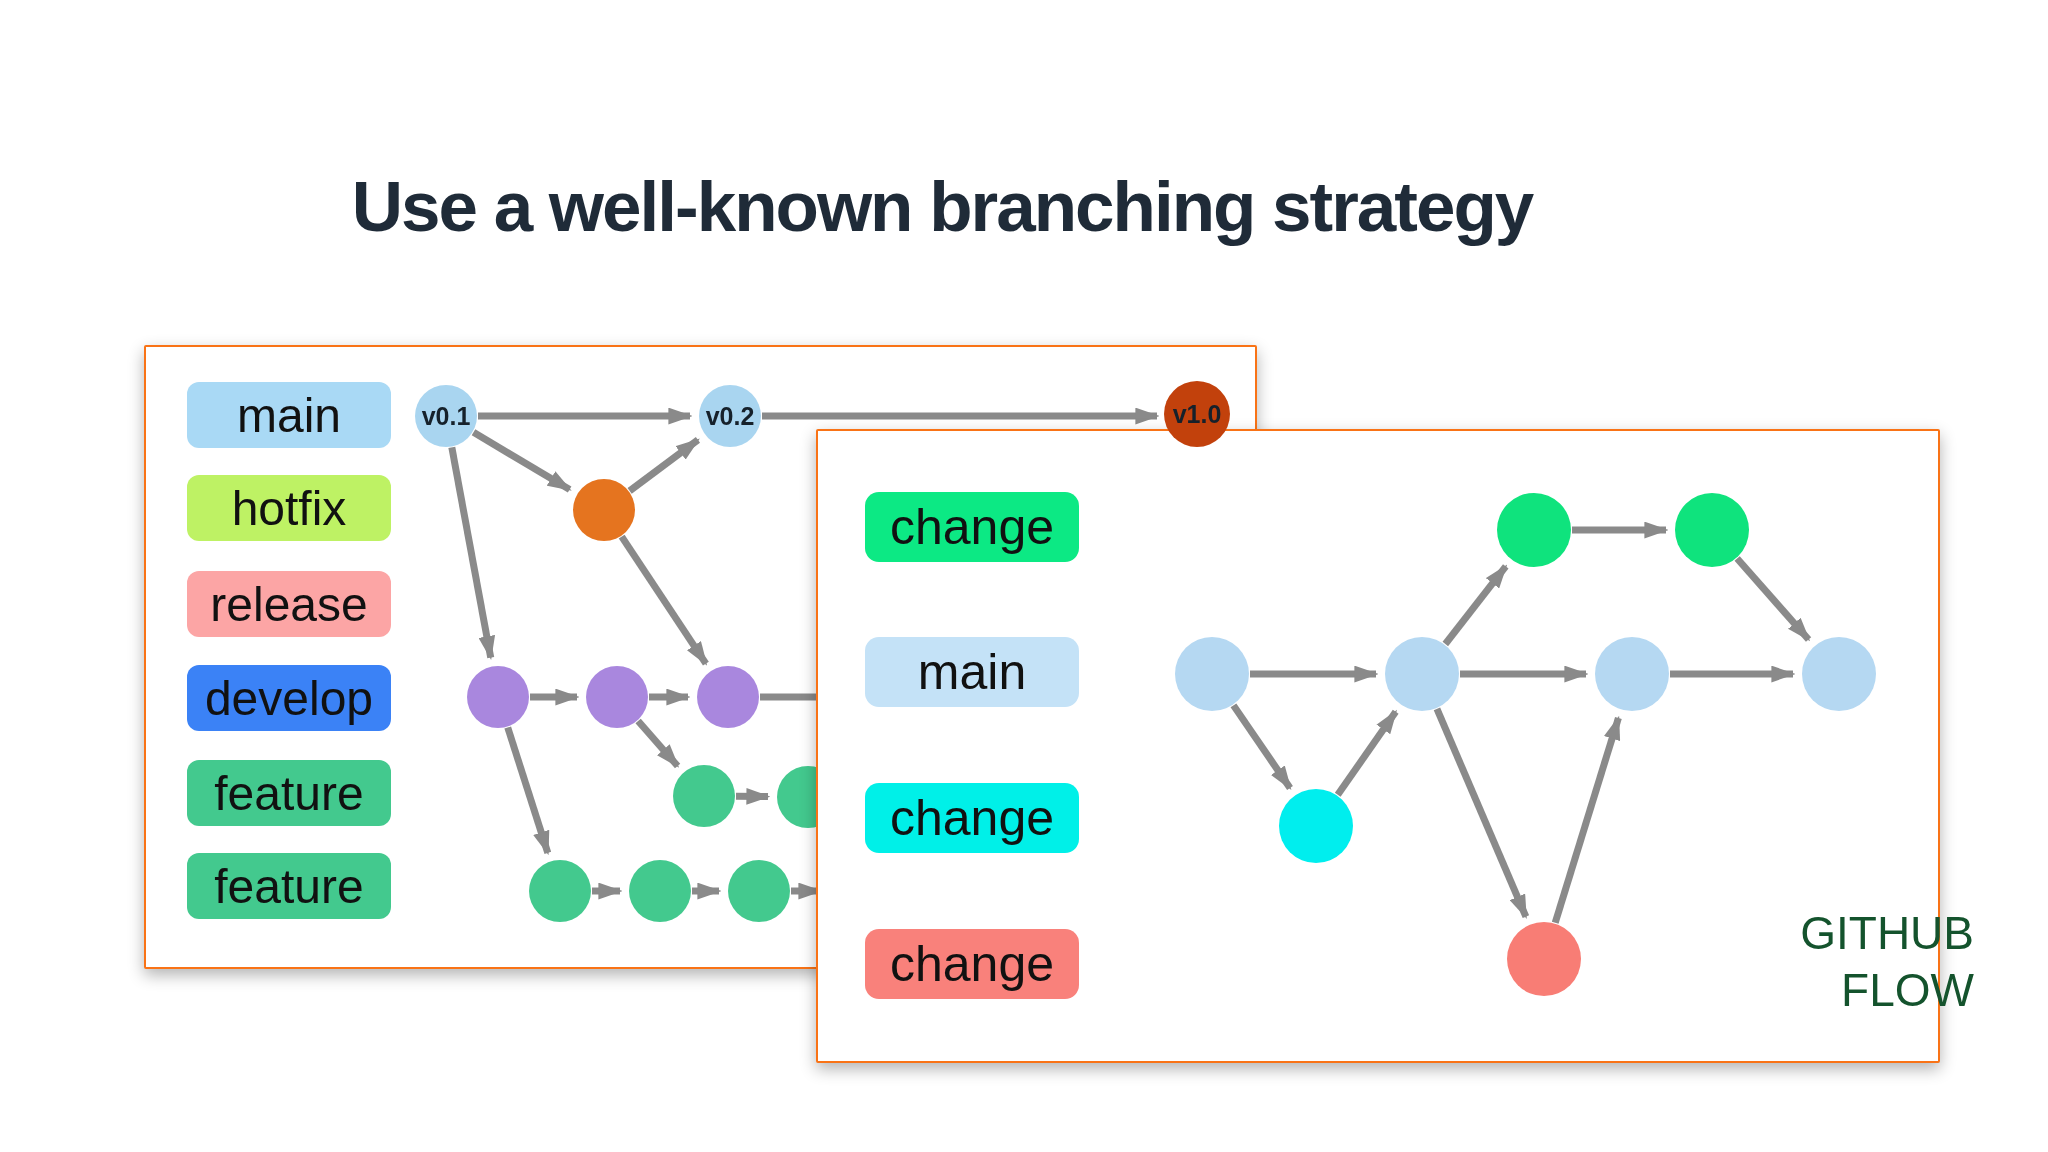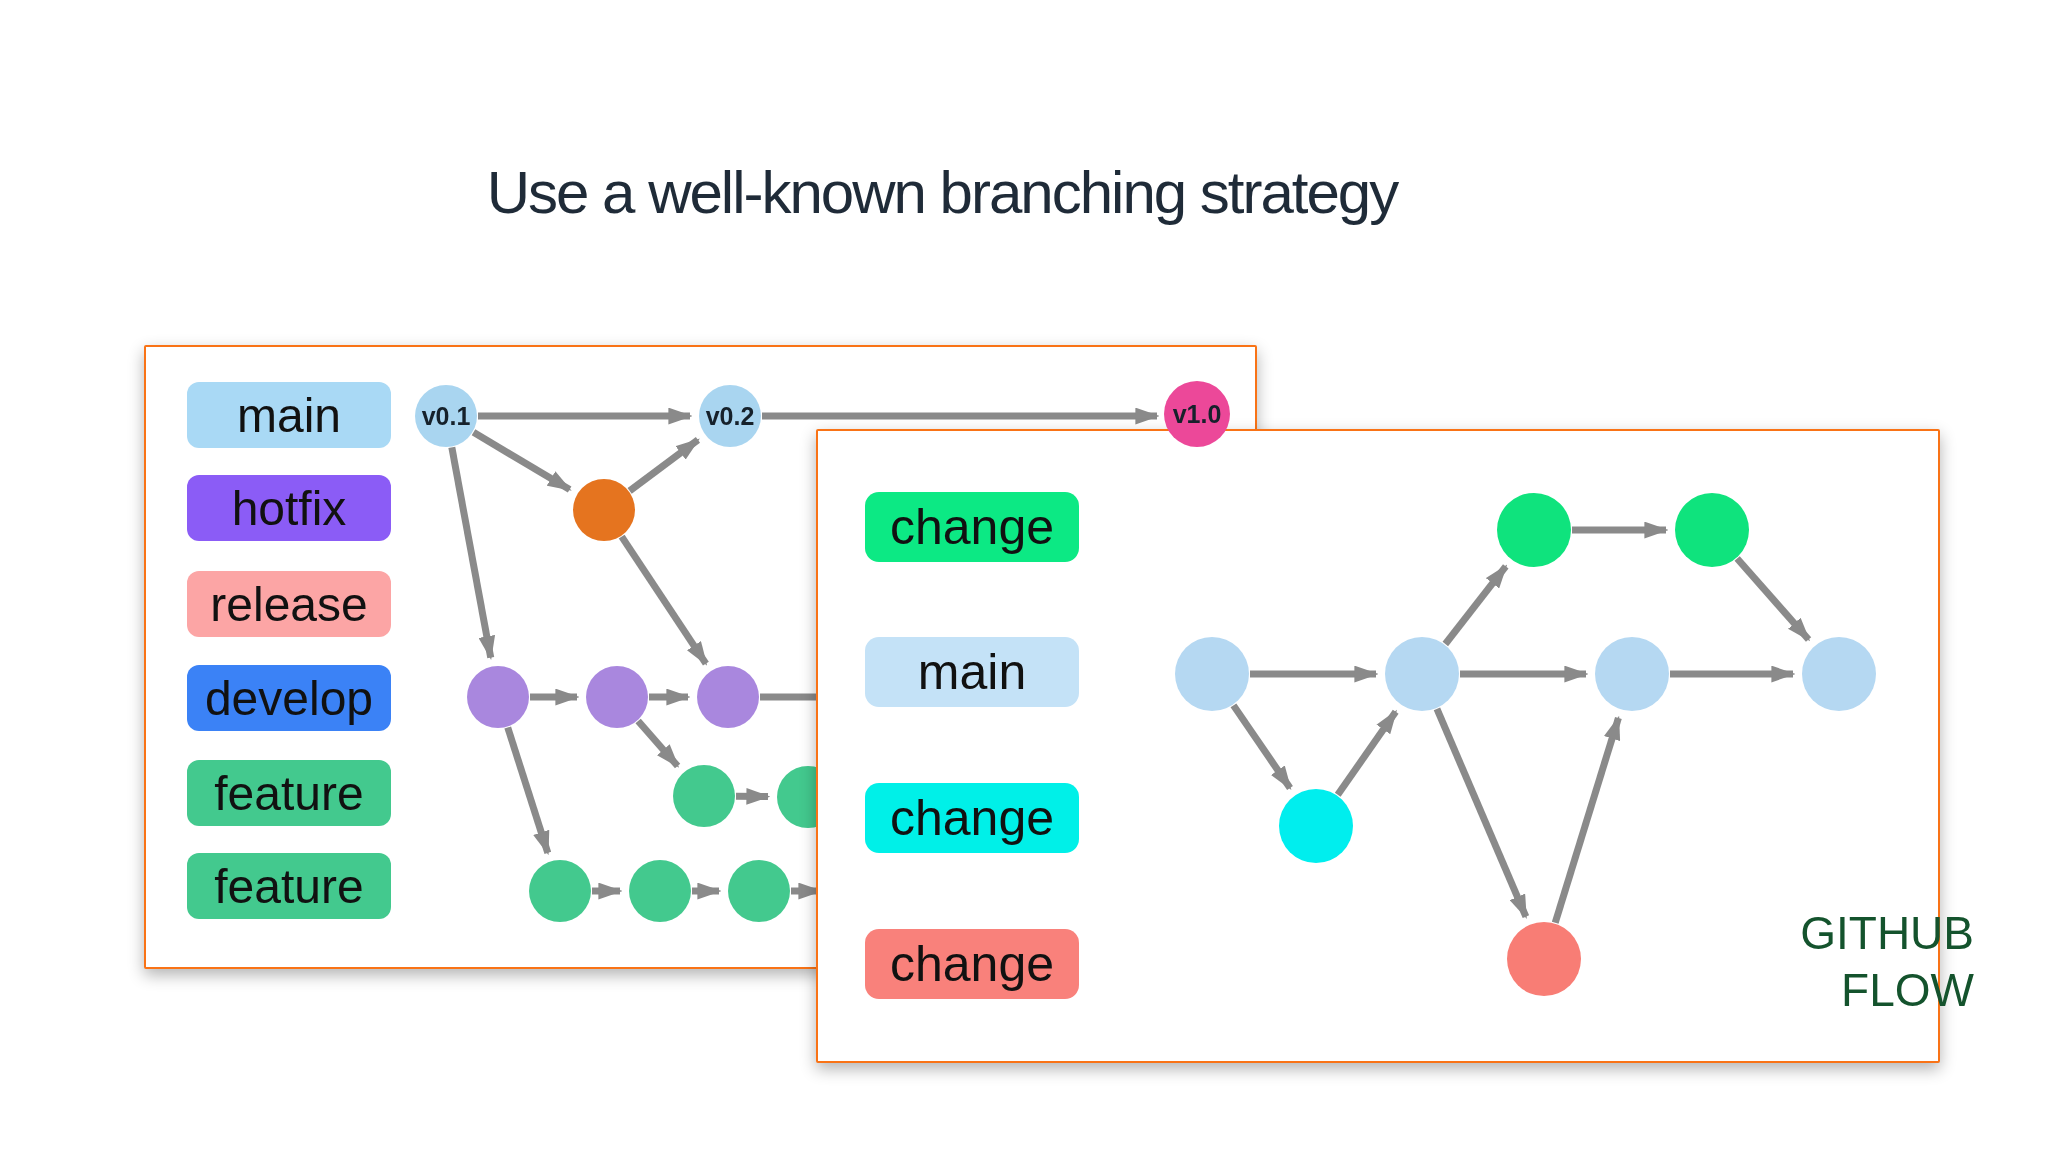--- a/index.html
+++ b/index.html
@@ -1,20 +1,20 @@
 <!DOCTYPE html>
 <html><head>
 <meta charset="utf-8">
 <style>
   html,body{margin:0;padding:0;}
   body{width:2048px;height:1152px;background:#ffffff;overflow:hidden;
        font-family:"Liberation Sans", sans-serif;position:relative;}
   .slide{position:absolute;inset:0;background:#fff;}
   .title{position:absolute;top:118px;left:0;width:1884px;text-align:center;
-         font-size:60px;letter-spacing:-2px;font-weight:400;color:#1f2b38;}
+         font-size:71px;letter-spacing:-2px;font-weight:700;color:#1f2b38;}
   .panel{position:absolute;background:#fff;border:2px solid #f97316;border-radius:2px;
          box-sizing:border-box;box-shadow:0 6px 16px rgba(0,0,0,.30);}
   .panel.left{left:144px;top:345px;width:1113px;height:624px;z-index:1;}
   .panel.right{left:816px;top:429px;width:1124px;height:634px;z-index:2;}
   .panel svg{position:absolute;left:0;top:0;}
   .branch-label{position:absolute;display:flex;align-items:center;justify-content:center;
          color:#111;border-radius:12px;}
   .panel.left  .branch-label{left:41px;width:204px;height:66px;font-size:48px;}
   .panel.right .branch-label{left:47px;width:214px;height:70px;font-size:50px;border-radius:14px;}
   .caption{position:absolute;left:836px;top:474px;width:320px;text-align:right;
@@ -27,21 +27,21 @@
 </head>
 <body>
 
 <div class="slide">
 
   <h1 class="title" style="color: rgb(31, 43, 56);">Use a well-known branching strategy</h1>
 
   <section class="panel left">
     <div>
       <div class="branch-label" style="top: 35px; background: rgb(169, 217, 245);">main</div>
-      <div class="branch-label" style="top: 128px; background: #8b5cf6;">hotfix</div>
+      <div class="branch-label" style="top: 128px; background: #bef264;">hotfix</div>
       <div class="branch-label" style="top: 224px; background: #fca5a5;">release</div>
       <div class="branch-label" style="top: 318px; background: #3b82f6;">develop</div>
       <div class="branch-label" style="top: 413px; background: rgb(67, 201, 142);">feature</div>
       <div class="branch-label" style="top: 506px; background: rgb(67, 201, 142);">feature</div>
     </div>
     <svg id="gitflow-svg" width="1109" height="620" viewBox="0 0 1109 620">
         <defs>
           <marker id="gitflow-svg-head" markerUnits="userSpaceOnUse" markerWidth="24" markerHeight="17" viewBox="0 0 10 7" refX="9" refY="3.5" orient="auto">
             <path d="M0,0 L10,3.5 L0,7 Z" fill="#8a8a8a"></path>
           </marker>
@@ -110,13 +110,13 @@
         <circle cx="726" cy="528" r="37" fill="#f87d75"></circle>
       </svg>
     <div class="caption">
       <div>GITHUB</div>
       <div>FLOW</div>
     </div>
   </section>
 
 </div>
 
-<div class="overlay-node" style="left: 1164px; top: 381px; height: 66px; width: 66px; background: #ec4899;">v1.0</div>
+<div class="overlay-node" style="left: 1164px; top: 381px; height: 66px; width: 66px; background: #c2410c;">v1.0</div>
 
 </body></html>

